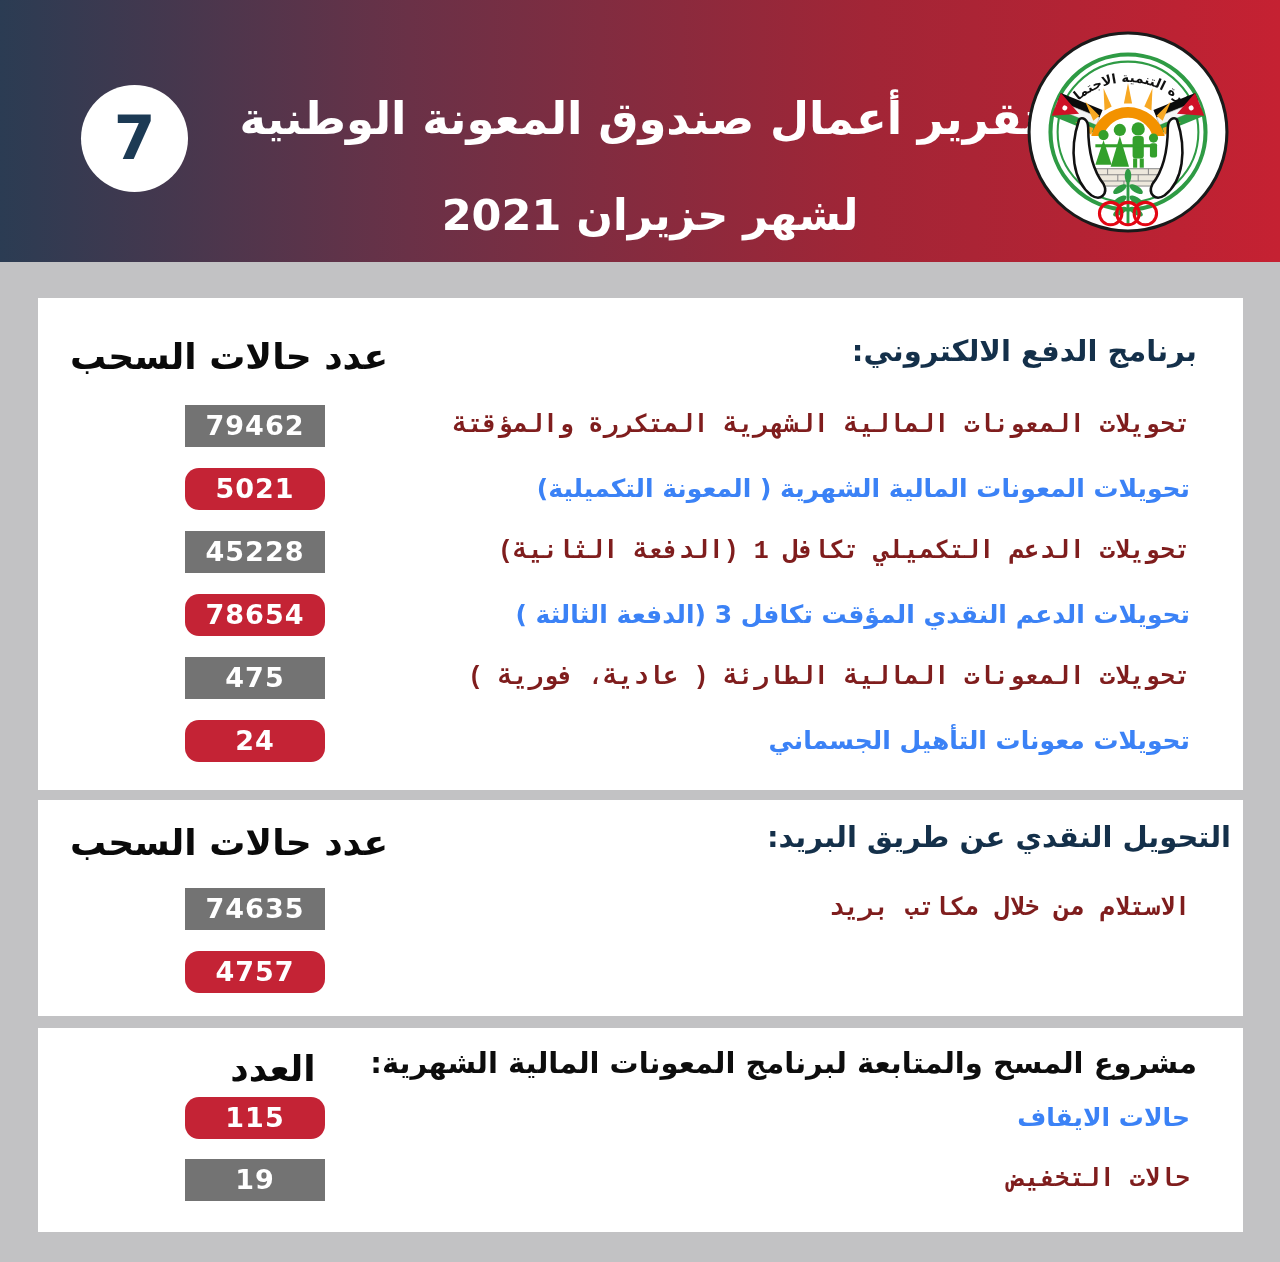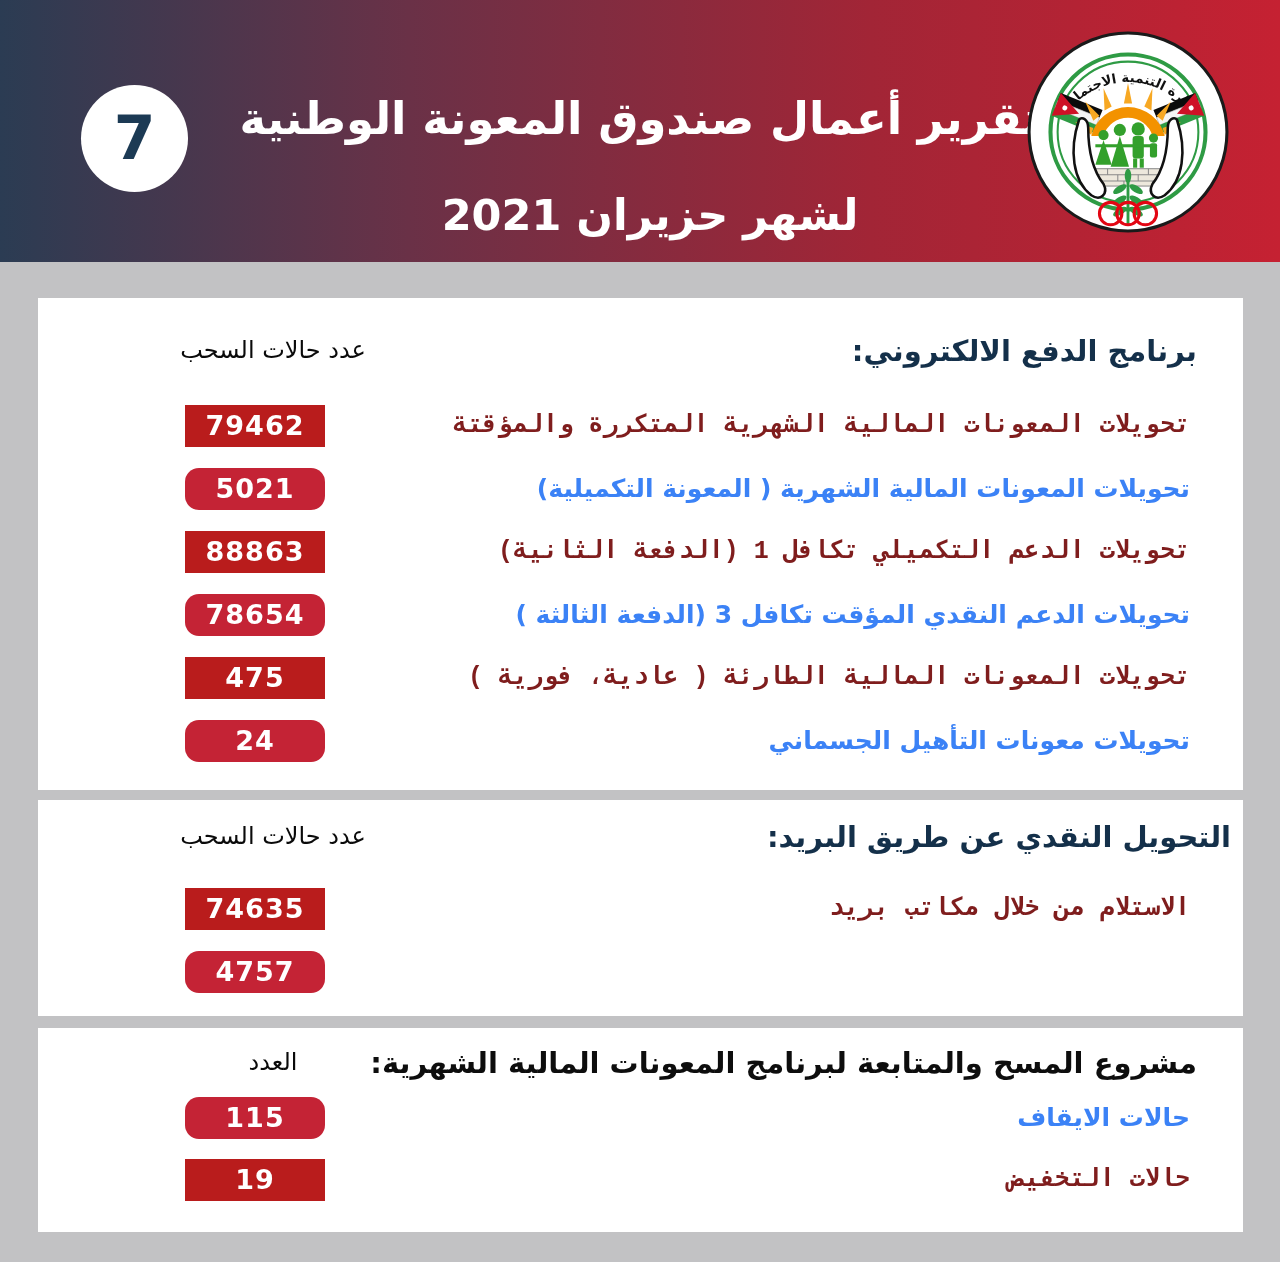--- a/index.html
+++ b/index.html
@@ -24,29 +24,29 @@
   #panel2 { top:800px; height:216px; }
   #panel3 { top:1028px; height:204px; }
 
   .panel-title { position:absolute; font-weight:bold; font-size:29px; color:#14304A;
                  white-space:nowrap; direction:rtl; }
   #panel1 .panel-title { right:46px; top:36px;text-align:center; }
   #panel2 .panel-title { right:12px; top:20px;margin-left:40px; }
   #panel3 .panel-title { right:46px; top:18px; color:#0D0D0D;margin-left:21px; }
 
   .col-header { position:absolute; left:120px; width:230px; text-align:center;
-                font-weight:normal; font-size:24px; color:#0A0A0A; white-space:nowrap; }
+                font-weight:bold; font-size:36px; color:#0A0A0A; white-space:nowrap; }
   #panel1 .col-header { top:38px; }
   #panel2 .col-header { top:22px; }
   #panel3 .col-header { top:20px; }
 
   .row { position:absolute; left:0; width:100%; height:42px; }
   .badge { position:absolute; left:147px; width:140px; height:42px; line-height:42px;
            text-align:center; color:#FFFFFF; font-weight:bold; font-size:27px; letter-spacing:1px; }
-  .badge.navy { background:#b91c1c; }
+  .badge.navy { background:#737373; }
   .badge.red  { background:#C42335;border-radius:14px; }
   .row-label { position:absolute; right:53px; line-height:42px; font-weight:bold; font-size:25px;
                white-space:nowrap; direction:rtl; }
   .row-label.navy { color:#7f1d1d;font-family:Liberation Mono, monospace; }
   .row-label.red  { color:#3b82f6; }
 </style>
 </head>
 <body>
 
 <div class="page">
@@ -152,21 +152,21 @@
 
     <div class="row" style="top:107px">
       <div class="badge navy">79462</div>
       <div class="row-label navy">تحويلات المعونات المالية الشهرية المتكررة والمؤقتة</div>
     </div>
     <div class="row" style="top:170px">
       <div class="badge red">5021</div>
       <div class="row-label red">تحويلات المعونات المالية الشهرية ( المعونة التكميلية)</div>
     </div>
     <div class="row" style="top:233px">
-      <div class="badge navy">88863</div>
+      <div class="badge navy">45228</div>
       <div class="row-label navy">تحويلات الدعم التكميلي تكافل 1 (الدفعة الثانية)</div>
     </div>
     <div class="row" style="top:296px">
       <div class="badge red">78654</div>
       <div class="row-label red">تحويلات الدعم النقدي المؤقت تكافل 3 (الدفعة الثالثة )</div>
     </div>
     <div class="row" style="top:359px">
       <div class="badge navy">475</div>
       <div class="row-label navy">تحويلات المعونات المالية الطارئة ( عادية، فورية )</div>
     </div>

